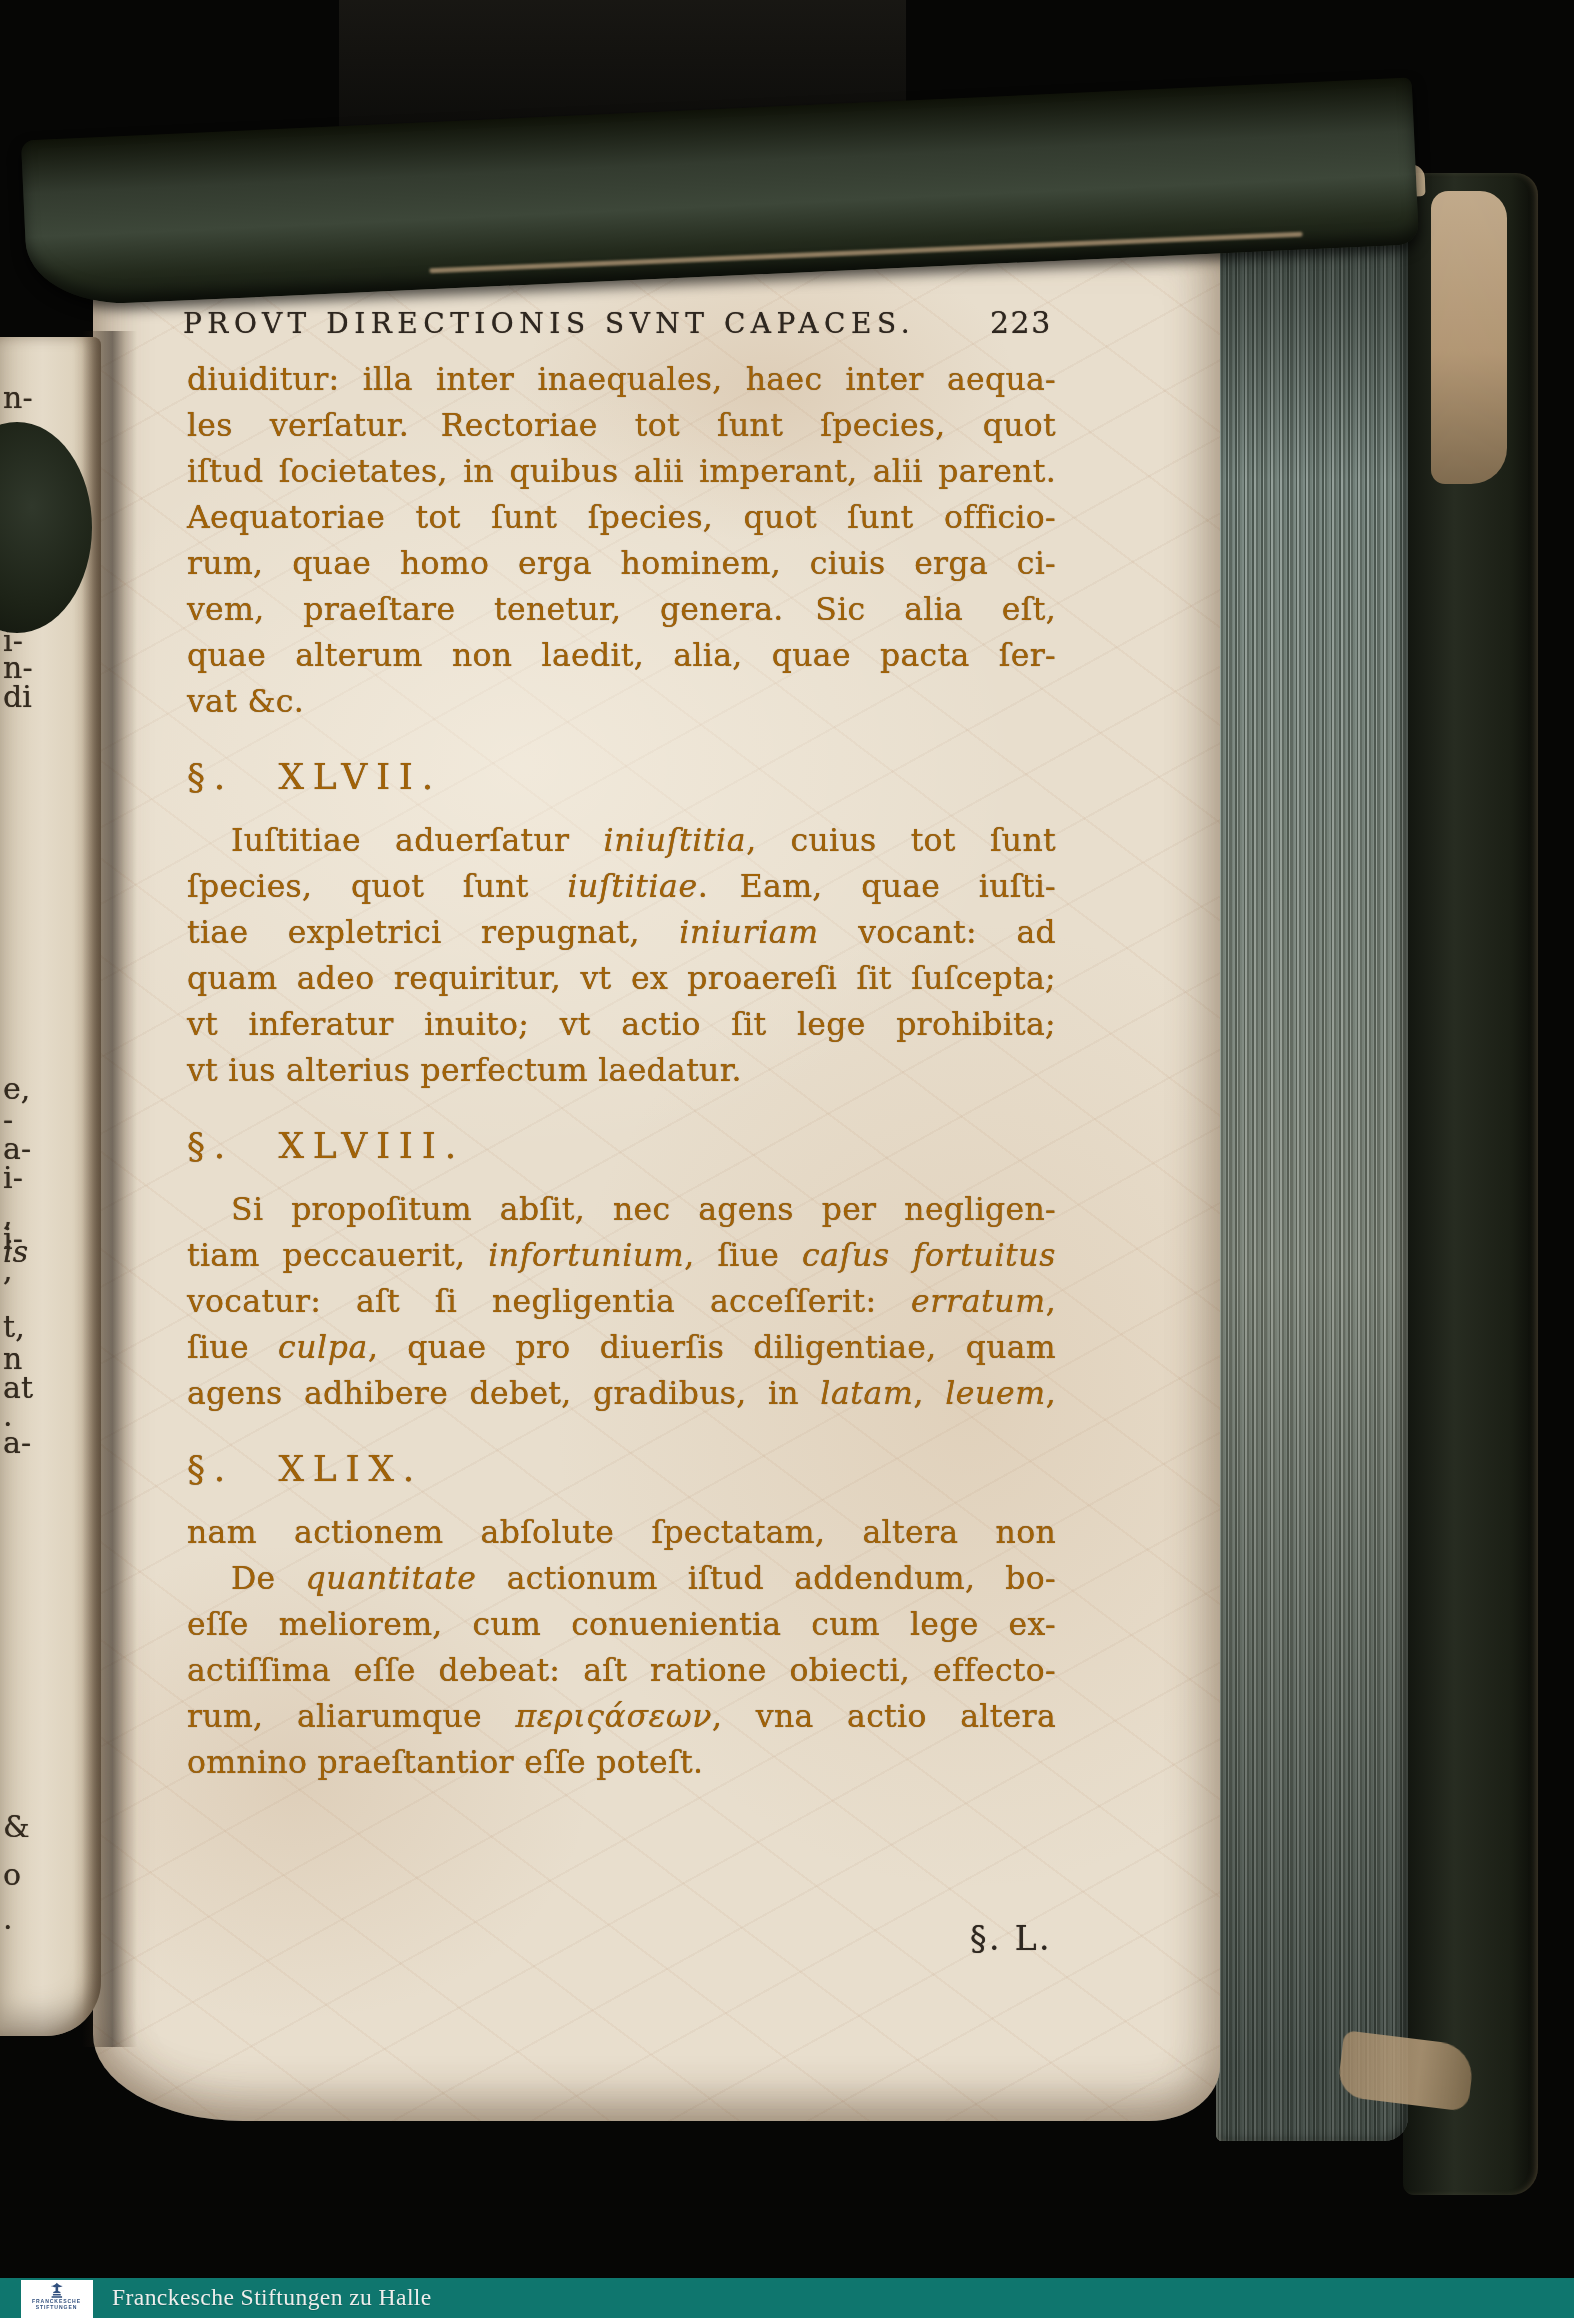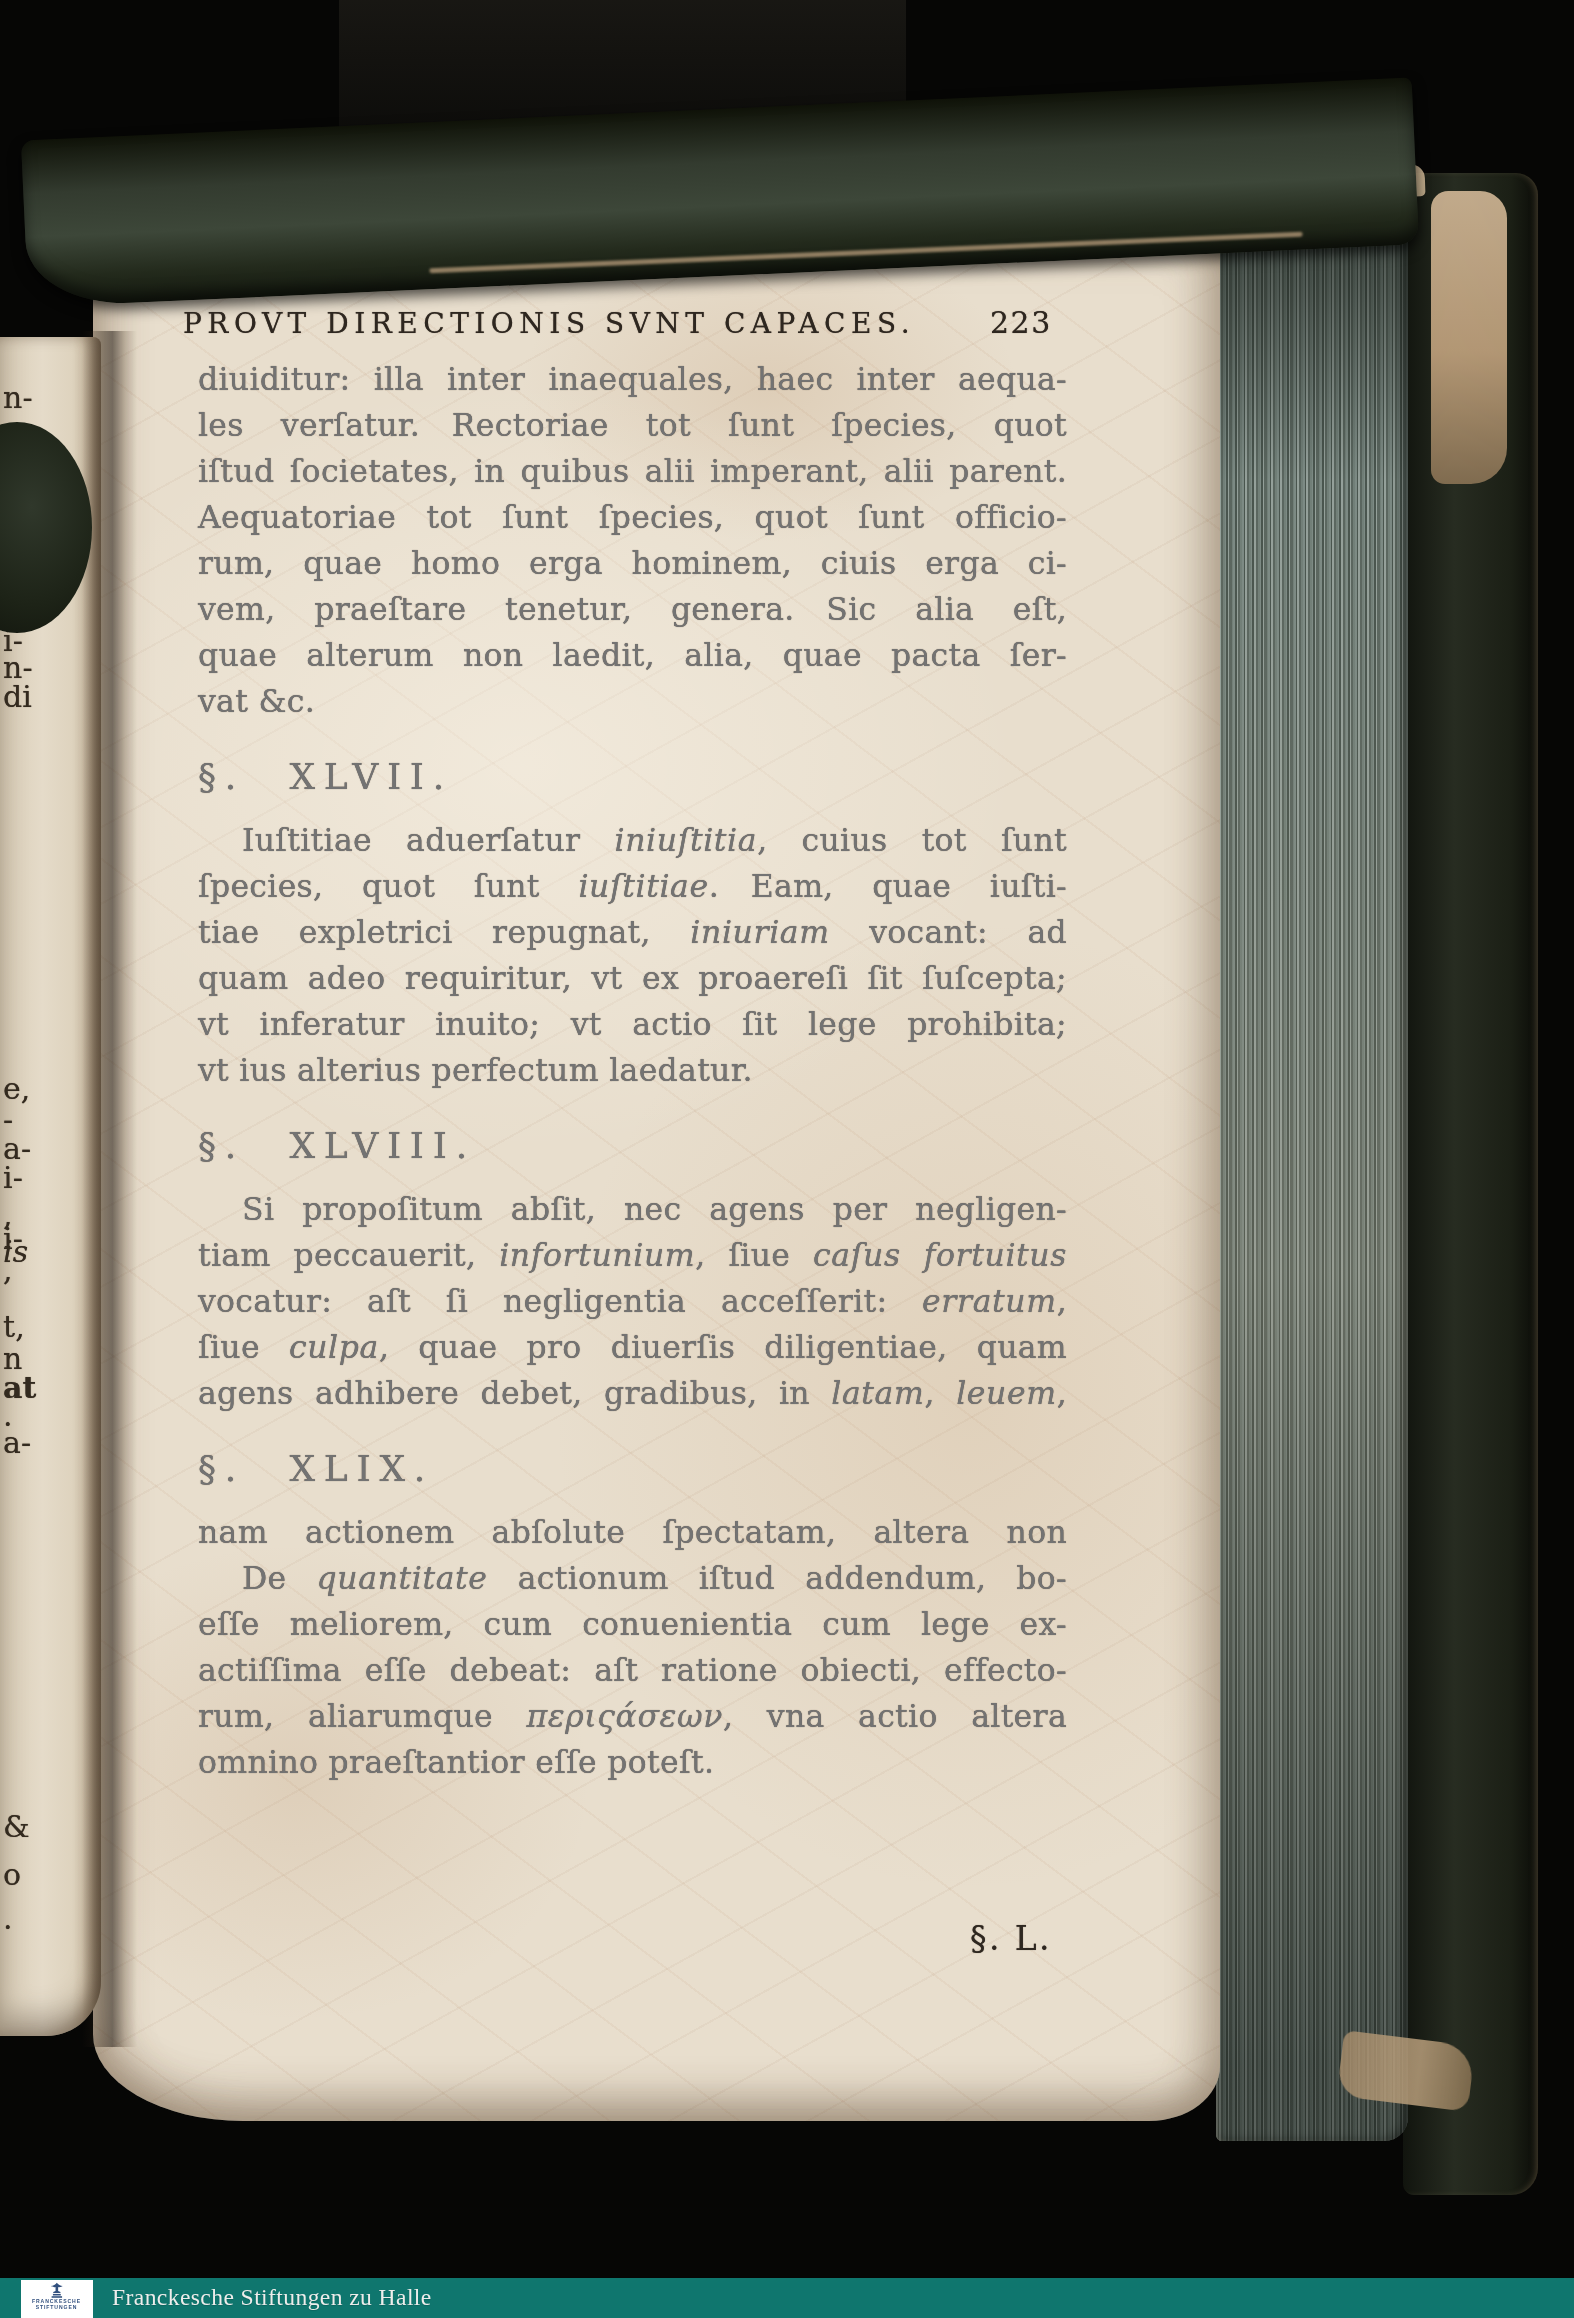--- a/index.html
+++ b/index.html
@@ -79,22 +79,22 @@
     border-radius:50%;
     background:radial-gradient(ellipse at 60% 40%,#30382b 0%,#1d2317 55%,#0d0f09 100%);}
 
   
   .page-header{position:absolute;left:183px;top:305px;width:869px;z-index:6;
     display:flex;justify-content:space-between;align-items:baseline;
     color:#2e2720;text-shadow:0 0 0.8px rgba(50,38,26,.8);}
   .running-title{font-size:28px;letter-spacing:5.5px;}
   .page-number{font-size:30px;letter-spacing:1.6px;}
 
-  .text-block{position:absolute;left:198px;top:356px;width:869px;z-index:6;
-    color:#737373;text-shadow:0 0 0.8px rgba(50,38,26,.8);}
+  .text-block{position:absolute;left:187px;top:356px;width:869px;z-index:6;
+    color:#a16207;text-shadow:0 0 0.8px rgba(50,38,26,.8);}
   .para{font-size:31.5px;line-height:46px;letter-spacing:0.3px;}
   .line{text-align:justify;text-align-last:justify;white-space:normal;}
   .line.last{text-align-last:left;}
   .line.first{text-indent:44px;}
   .line em{font-style:italic;letter-spacing:0.6px;}
   .heading{font-size:36px;line-height:41px;text-align:left;
     letter-spacing:8.7px;margin:31.5px 0 20.5px 0;}
 
   .catchword{position:absolute;left:183px;top:1919px;width:869px;z-index:6;
     text-align:right;font-size:33px;letter-spacing:2.4px;color:#2e2720;
@@ -140,21 +140,21 @@
         <div class="frag" style="top: 737px;">e,</div>
         <div class="frag" style="top: 768px;">-</div>
         <div class="frag" style="top: 797px;">a-</div>
         <div class="frag" style="top: 826px;">i-</div>
         <div class="frag" style="top: 863px;">,</div>
         <div class="frag" style="top: 887px;">i-</div>
         <div class="frag" style="top: 918px;">,</div>
         <div class="frag" style="top: 900px; font-style: italic;">is</div>
         <div class="frag" style="top: 975px;">t,</div>
         <div class="frag" style="top: 1007px;">n</div>
-        <div class="frag" style="top: 1036px; font-weight: bold;">at</div>
+        <div class="frag" style="top: 1036px;">at</div>
         <div class="frag" style="top: 1064px;">.</div>
         <div class="frag" style="top: 1091px;">a-</div>
         <div class="frag" style="top: 1475px;">&amp;</div>
         <div class="frag" style="top: 1523px;">o</div>
         <div class="frag" style="top: 1567px;">.</div>
       </div>
   </div>
   <div class="gutter-shadow"></div>
 
   <div class="cover-left-bump"></div>

